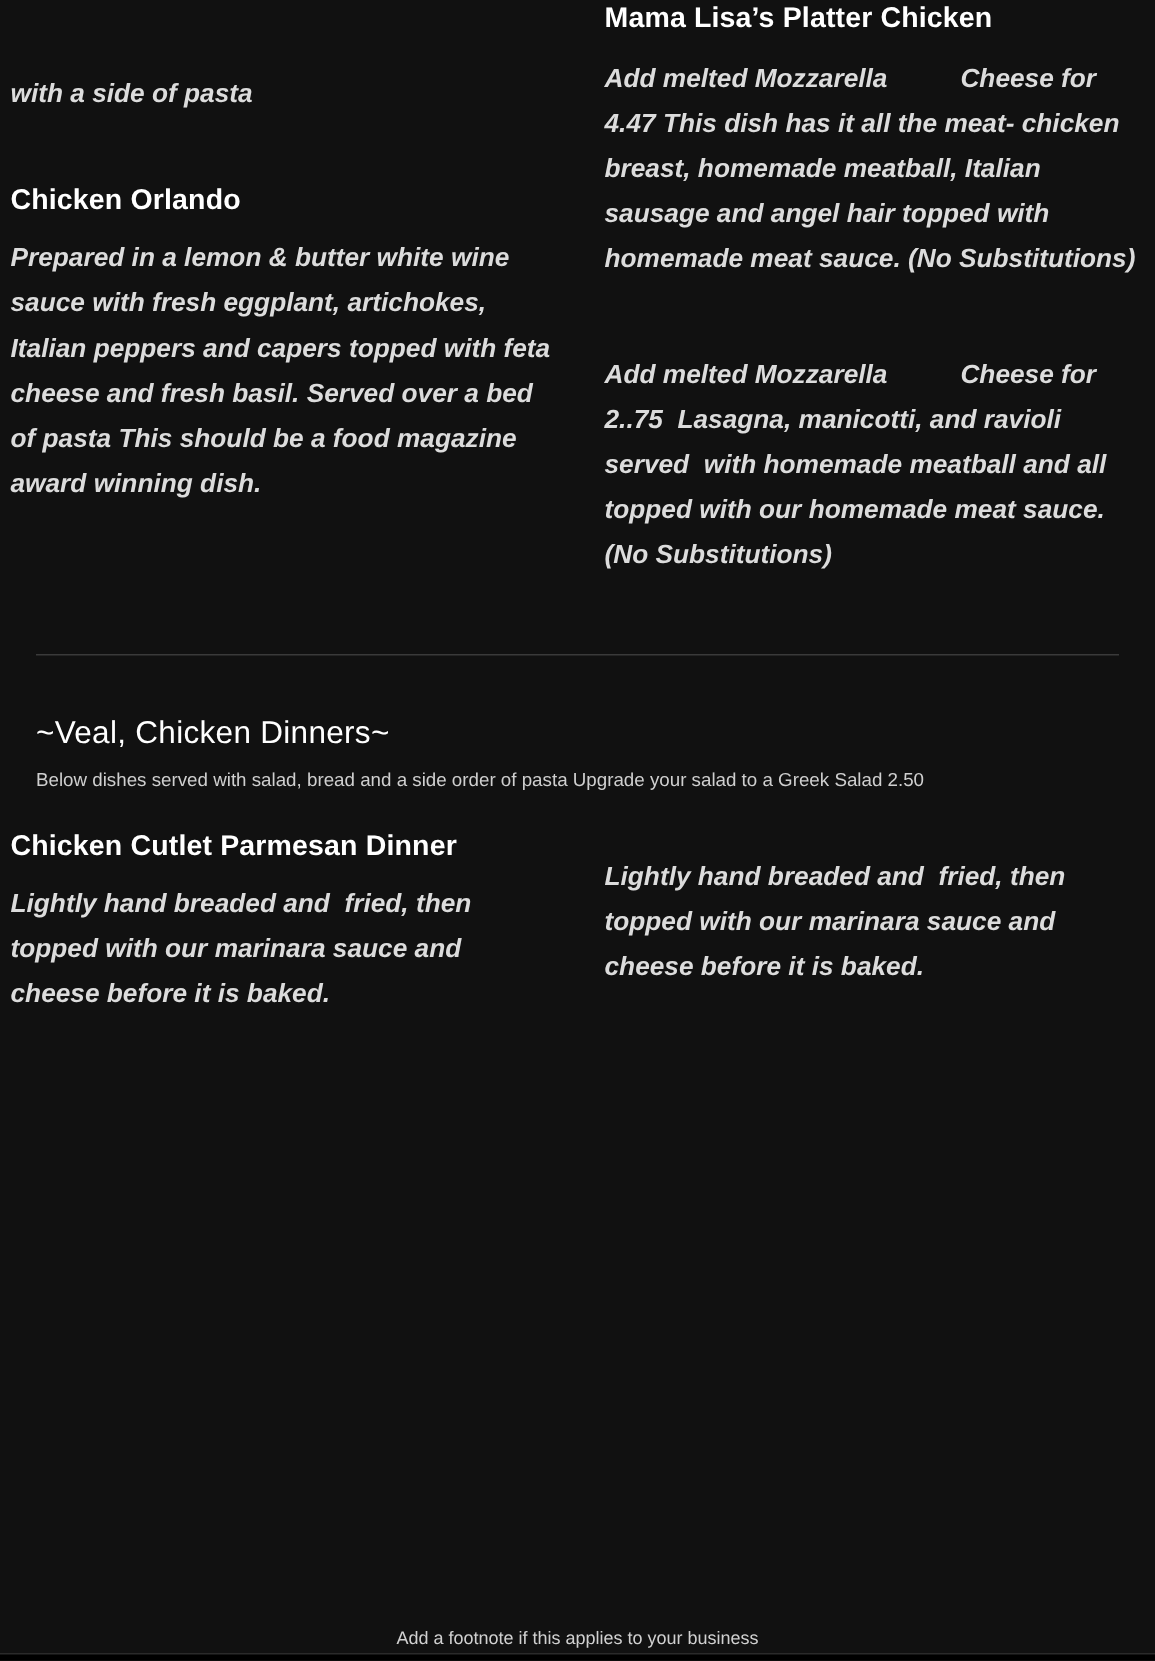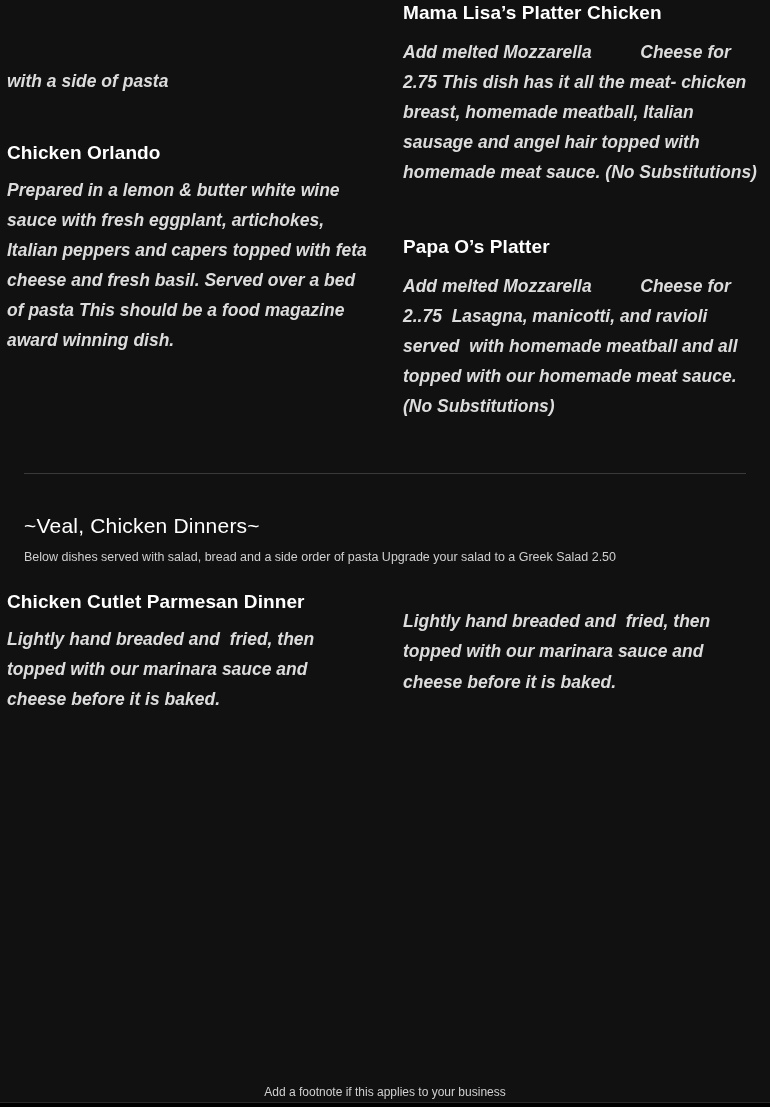--- a/index.html
+++ b/index.html
@@ -127,27 +127,26 @@
 
       <div class="item">
         <h3 class="item-title">Chicken Orlando</h3>
         <p class="item-desc">Prepared in a lemon &amp; butter white wine sauce with fresh eggplant, artichokes, Italian peppers and capers topped with feta cheese and fresh basil. Served over a bed of pasta This should be a food magazine award winning dish.</p>
       </div>
     </div>
 
     <div class="col right">
       <div class="item">
         <h3 class="item-title tight">Mama Lisa’s Platter Chicken</h3>
-        <p class="item-desc">Add melted Mozzarella          Cheese for 2.75 This dish has it all the meat- chicken breast, homemade meatball, Italian sausage and angel hair topped with homemade meat sauce. (No Substitutions)</p>
+        <p class="item-desc">Add melted Mozzarella          Cheese for 4.47 This dish has it all the meat- chicken breast, homemade meatball, Italian sausage and angel hair topped with homemade meat sauce. (No Substitutions)</p>
       </div>
 
       <div class="spacer-lg"></div>
 
       <div class="item">
-        <h3 class="item-title tight">Papa O’s Platter</h3>
         <p class="item-desc">Add melted Mozzarella          Cheese for 2..75  Lasagna, manicotti, and ravioli served  with homemade meatball and all topped with our homemade meat sauce. (No Substitutions)</p>
       </div>
     </div>
   </div>
 
   <div class="divider"></div>
 
   <div class="section">
     <h2 class="section-title">~Veal, Chicken Dinners~</h2>
     <p class="section-note">Below dishes served with salad, bread and a side order of pasta Upgrade your salad to a Greek Salad 2.50</p>

